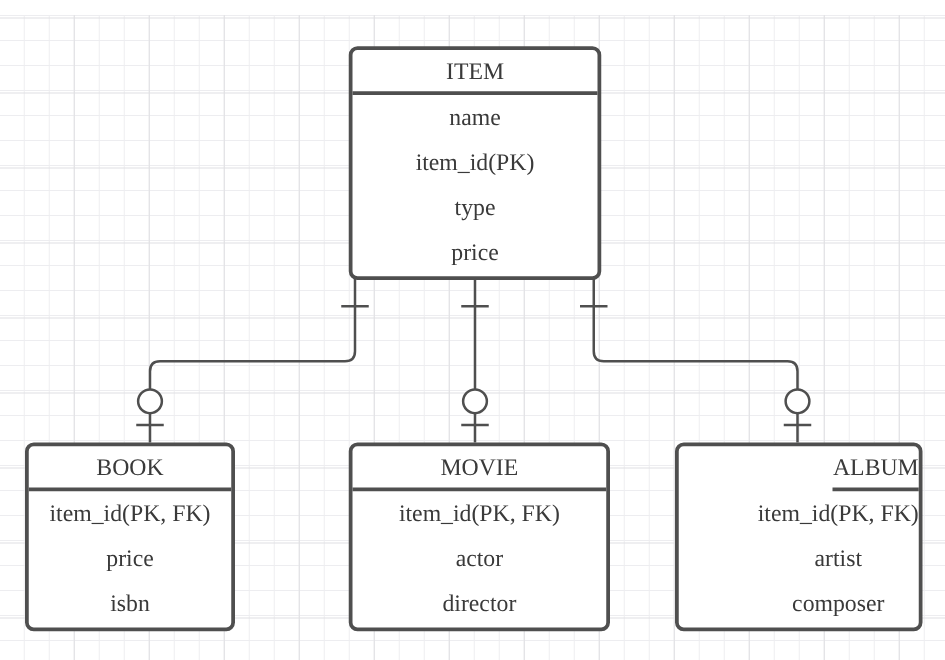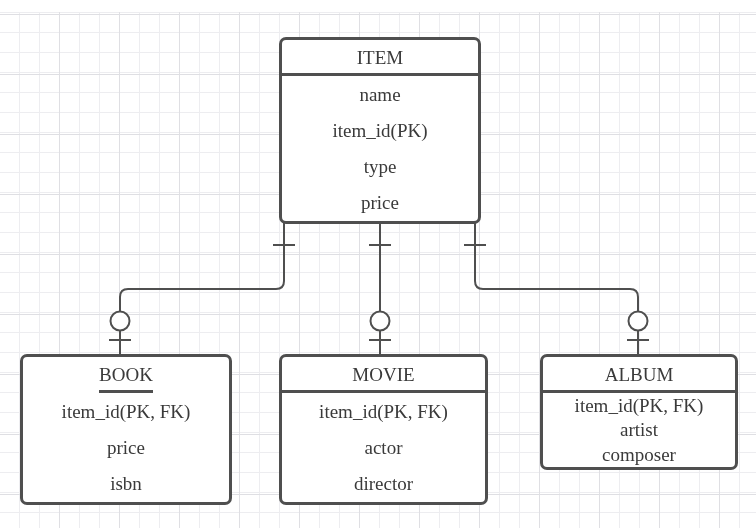--- a/index.html
+++ b/index.html
@@ -90,39 +90,39 @@
   <div class="entity" style="left:279px; top:25px; width:202px; height:187px;">
     <div class="entity-header">ITEM</div>
     <div class="entity-body">
       <div class="field">name</div>
       <div class="field">item_id(PK)</div>
       <div class="field">type</div>
       <div class="field">price</div>
     </div>
   </div>
 
-  <div class="entity" style="left:20px; top:342px; width:212px; height:151px;align-items:center;">
+  <div class="entity" style="left:20px; top:342px; width:168px; height:151px;">
     <div class="entity-header">BOOK</div>
     <div class="entity-body">
       <div class="field">item_id(PK, FK)</div>
       <div class="field">price</div>
       <div class="field">isbn</div>
     </div>
   </div>
 
   <div class="entity" style="left:279px; top:342px; width:209px; height:151px;">
     <div class="entity-header">MOVIE</div>
     <div class="entity-body">
       <div class="field">item_id(PK, FK)</div>
       <div class="field">actor</div>
       <div class="field">director</div>
     </div>
   </div>
 
-  <div class="entity" style="left:540px; top:342px; width:198px; height:116px;">
+  <div class="entity" style="left:540px; top:342px; width:198px; height:151px;align-items:flex-end;">
     <div class="entity-header">ALBUM</div>
     <div class="entity-body">
       <div class="field">item_id(PK, FK)</div>
       <div class="field">artist</div>
       <div class="field">composer</div>
     </div>
   </div>
 
 </div>
 

